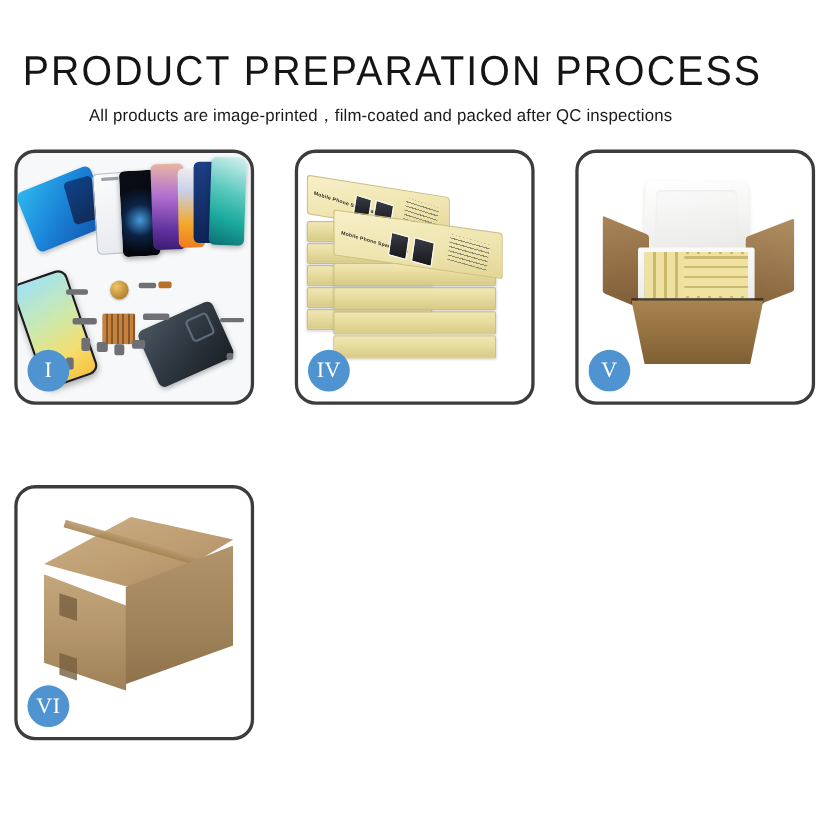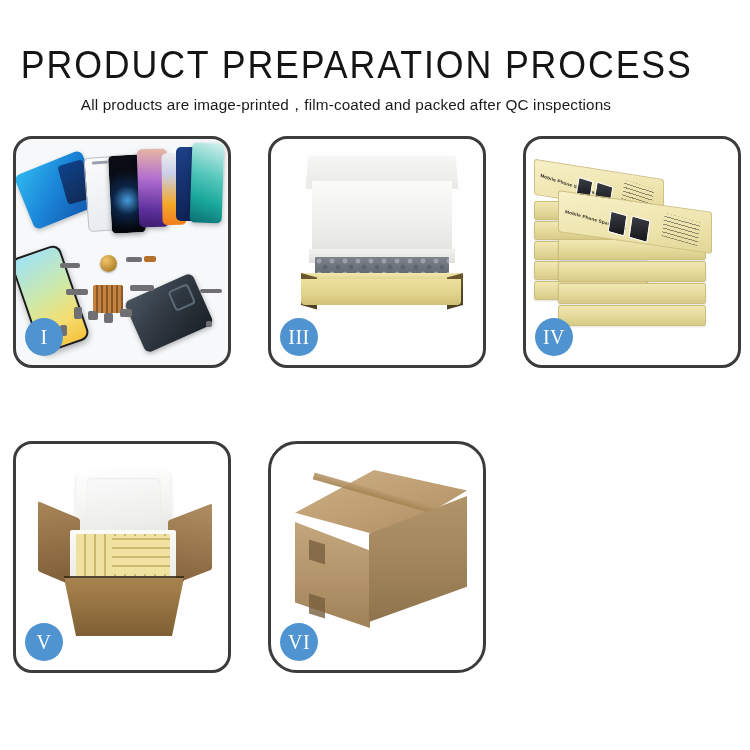--- a/index.html
+++ b/index.html
@@ -343,21 +343,21 @@
     clip-path: polygon(0 0, 100% 0, 90% 100%, 10% 100%);
     border-radius:0 0 3px 3px;
   }
   .p5 .lipline {
     position:absolute; left:48px; top:132px; width:120px; height:5px;
     background: linear-gradient(180deg,#3b2c18,#1e1609);
     opacity:.85;
   }
 
   
-  .p6 { background:#ffffff;border-radius:29px; }
+  .p6 { background:#ffffff; }
   .p6 .top {
     position:absolute; left:24px; top:26px; width:172px; height:68px;
     background: linear-gradient(160deg,#cdb088 0%,#bd9d71 55%,#ab8c60 100%);
     clip-path: polygon(46% 0%, 100% 30%, 54% 100%, 0% 63%);
   }
   .p6 .seam {
     position:absolute; left:40px; top:48px; width:142px; height:7px;
     background: linear-gradient(180deg,#b99a6f,#a3824f);
     transform: rotate(16deg);
     opacity:.9;
@@ -416,33 +416,20 @@
         <div class="flex" style="left:88px;  top:174px; width:9px;  height:10px;"></div>
         <div class="flex" style="left:104px; top:170px; width:12px; height:8px;"></div>
         <div class="flex" style="left:44px;  top:186px; width:7px;  height:11px;"></div>
         <div class="flex" style="left:184px; top:150px; width:22px; height:4px;"></div>
         <div class="flex" style="left:190px; top:182px; width:6px;  height:6px;"></div>
         <div class="badge">I</div>
       </div>
     </div>
 
 
-    <div class="panel p3">
-      <div class="panel-stage">
-        <div class="lid-back"></div>
-        <div class="foam-wall"></div>
-        <div class="foam-lip"></div>
-        <div class="bubble-band"></div>
-        <div class="tray-rim"></div>
-        <div class="tray-left"></div>
-        <div class="tray-right"></div>
-        <div class="tray-front"></div>
-        <div class="badge">III</div>
-      </div>
-    </div>
 
     <div class="panel p4">
       <div class="panel-stage">
 
         <div class="bx" style="left:8px;  top:62px;  width:112px; height:17px;"></div>
         <div class="bx" style="left:8px;  top:82px;  width:112px; height:17px;"></div>
         <div class="bx" style="left:8px;  top:102px; width:112px; height:17px;"></div>
         <div class="bx" style="left:8px;  top:122px; width:112px; height:17px;"></div>
         <div class="bx" style="left:8px;  top:142px; width:112px; height:17px;"></div>
 

